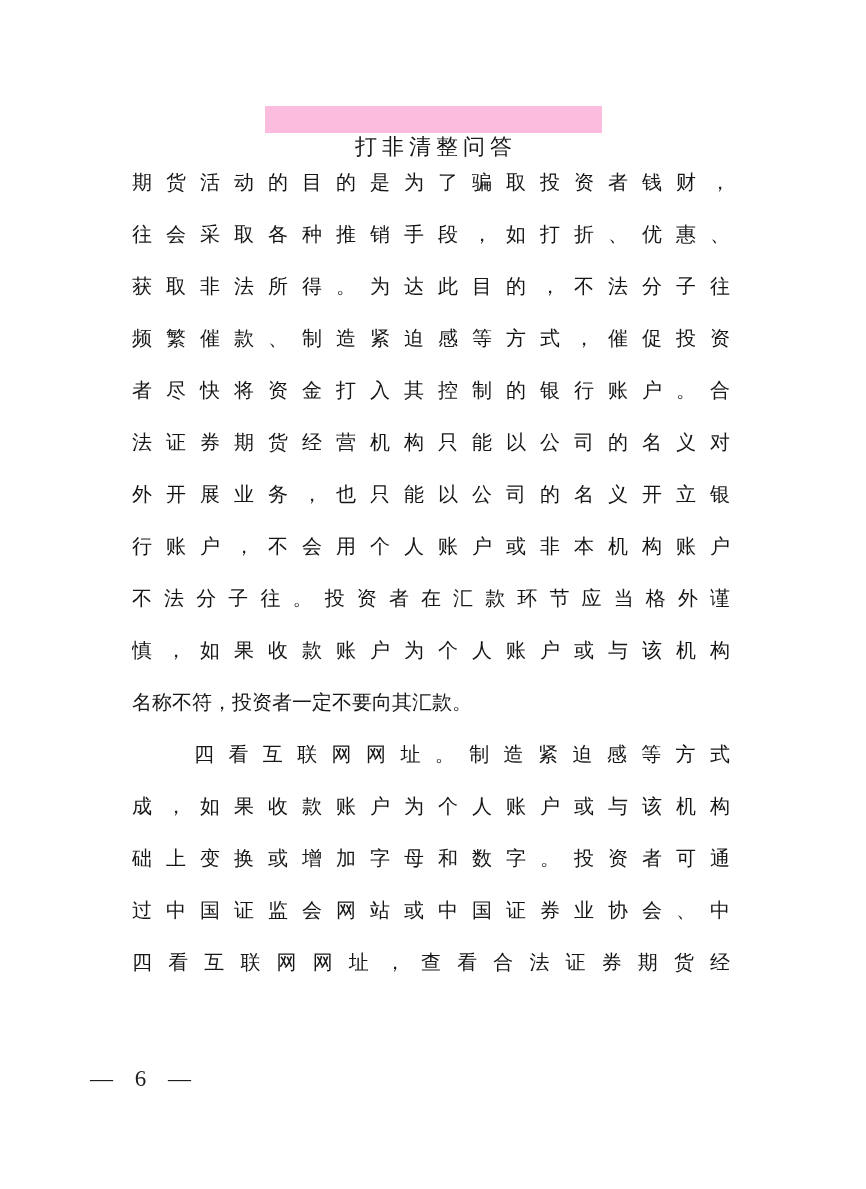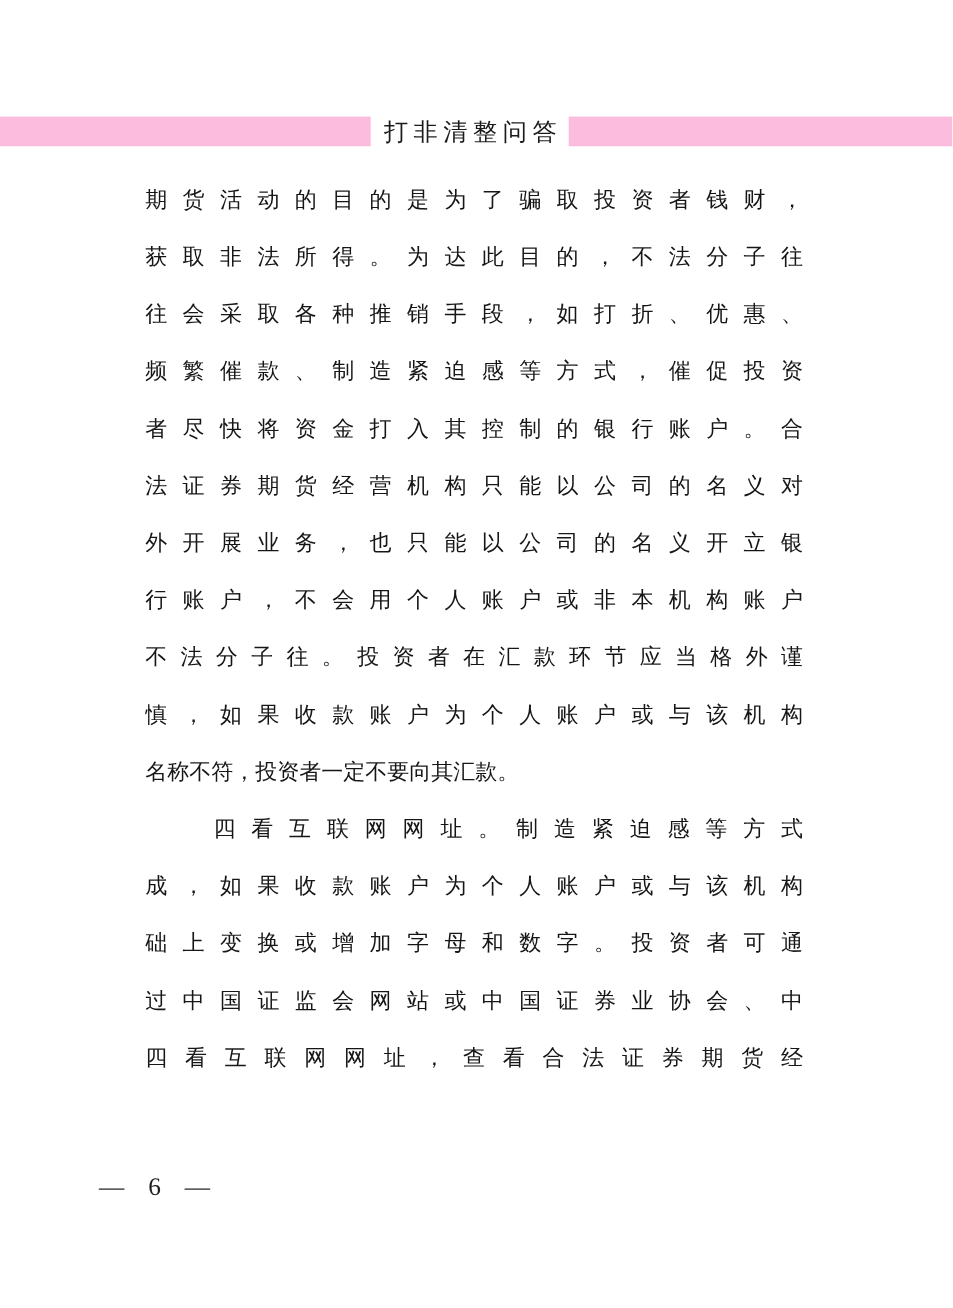--- a/index.html
+++ b/index.html
@@ -15,20 +15,21 @@
   }
   
   .running-head {
     position: absolute;
     top: 106px;
     left: 0;
     right: 0;
     height: 27px;
     display: flex;
     align-items: center;
+    flex-direction: column;
   }
   .bar { height: 27px; }
   .bar-left { width: 337px; flex: 0 0 auto; }
   .bar-right { flex: 1 1 auto; }
   .running-title {
     font-size: 22px;
     font-weight: normal;
     letter-spacing: 5px;
     padding: 0 6px 0 12px;
     white-space: nowrap;
@@ -67,22 +68,22 @@
 <div class="page" style="background: rgb(255, 255, 255);">
 
   <header class="running-head">
     <div class="bar bar-left" style="background: rgb(251, 188, 222);"></div>
     <h1 class="running-title" style="color: rgb(26, 26, 26);">打非清整问答</h1>
     <div class="bar bar-right" style="background: rgb(251, 188, 222);"></div>
   </header>
 
   <main class="text-block">
     <div class="line j">期货活动的目的是为了骗取投资者钱财，</div>
+    <div class="line j">往会采取各种推销手段，如打折、优惠、</div>
     <div class="line j">获取非法所得。为达此目的，不法分子往</div>
-    <div class="line j">往会采取各种推销手段，如打折、优惠、</div>
     <div class="line j">频繁催款、制造紧迫感等方式，催促投资</div>
     <div class="line j">者尽快将资金打入其控制的银行账户。合</div>
     <div class="line j">法证券期货经营机构只能以公司的名义对</div>
     <div class="line j">外开展业务，也只能以公司的名义开立银</div>
     <div class="line j">行账户，不会用个人账户或非本机构账户</div>
     <div class="line j">不法分子往。投资者在汇款环节应当格外谨</div>
     <div class="line j">慎，如果收款账户为个人账户或与该机构</div>
     <div class="line end">名称不符，投资者一定不要向其汇款。</div>
     <div class="line j indent">四看互联网网址。制造紧迫感等方式</div>
     <div class="line j">成，如果收款账户为个人账户或与该机构</div>

